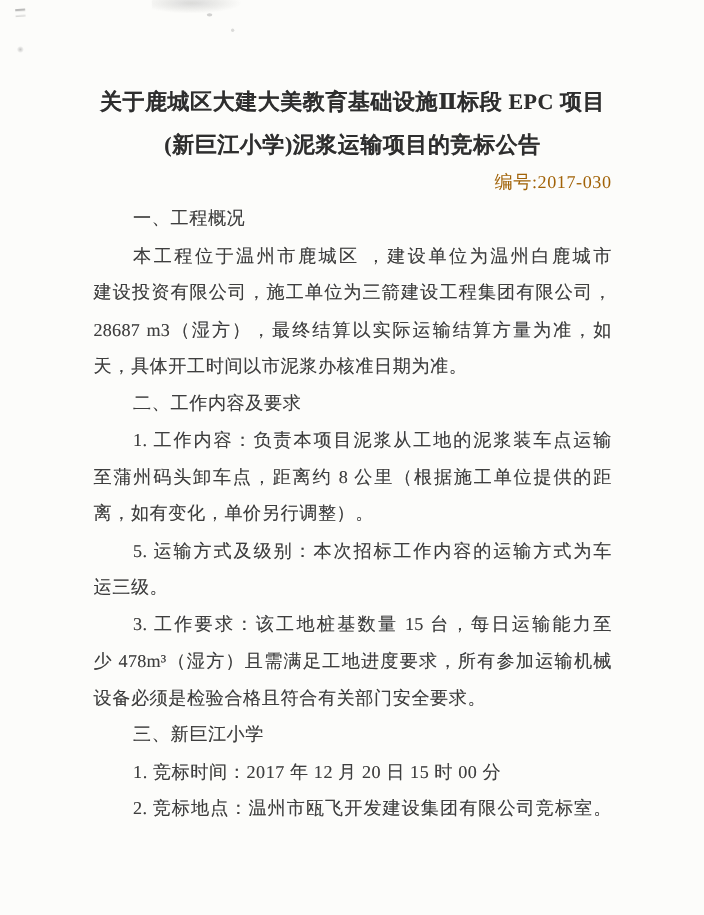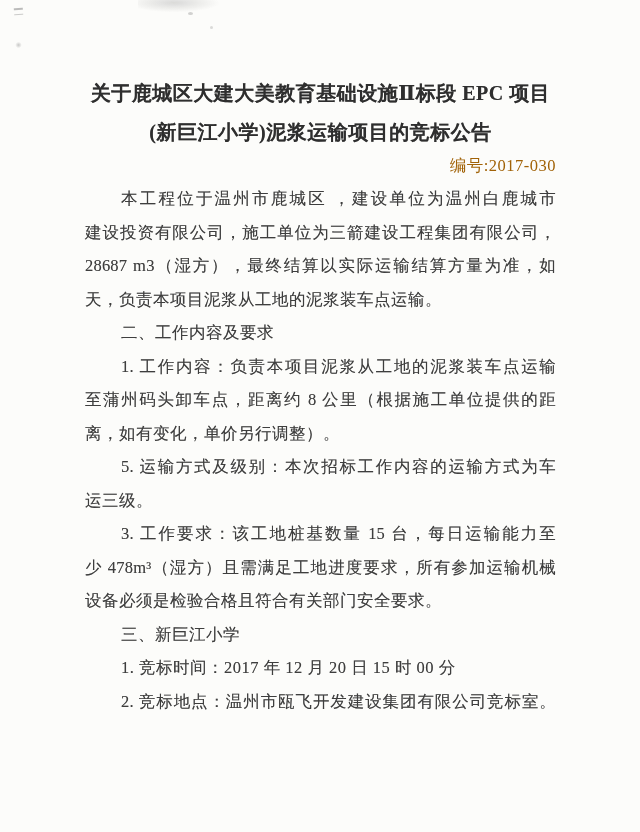--- a/index.html
+++ b/index.html
@@ -104,24 +104,25 @@
   <div class="artifact a4"></div>
   <div class="artifact a5"></div>
 
   <div class="content">
 
     <div class="title-line first">关于鹿城区大建大美教育基础设施Ⅱ标段 EPC 项目</div>
     <div class="title-line second">(新巨江小学)泥浆运输项目的竞标公告</div>
     <div class="doc-number">编号:2017-030</div>
 
     <div class="body-block">
+      <div class="body-line indent">一、工程概况</div>
       <div class="body-line indent just">本工程位于温州市鹿城区 ，建设单位为温州白鹿城市</div>
       <div class="body-line just">建设投资有限公司，施工单位为三箭建设工程集团有限公司，</div>
       <div class="body-line just">28687 m3（湿方），最终结算以实际运输结算方量为准，如</div>
-      <div class="body-line">天，负责本项目泥浆从工地的泥浆装车点运输。</div>
+      <div class="body-line">天，具体开工时间以市泥浆办核准日期为准。</div>
       <div class="body-line indent">二、工作内容及要求</div>
       <div class="body-line indent just">1. 工作内容：负责本项目泥浆从工地的泥浆装车点运输</div>
       <div class="body-line just">至蒲州码头卸车点，距离约 8 公里（根据施工单位提供的距</div>
       <div class="body-line">离，如有变化，单价另行调整）。</div>
       <div class="body-line indent just">5. 运输方式及级别：本次招标工作内容的运输方式为车</div>
       <div class="body-line">运三级。</div>
       <div class="body-line indent just">3. 工作要求：该工地桩基数量 15 台，每日运输能力至</div>
       <div class="body-line just">少 478m³（湿方）且需满足工地进度要求，所有参加运输机械</div>
       <div class="body-line">设备必须是检验合格且符合有关部门安全要求。</div>
       <div class="body-line indent">三、新巨江小学</div>

